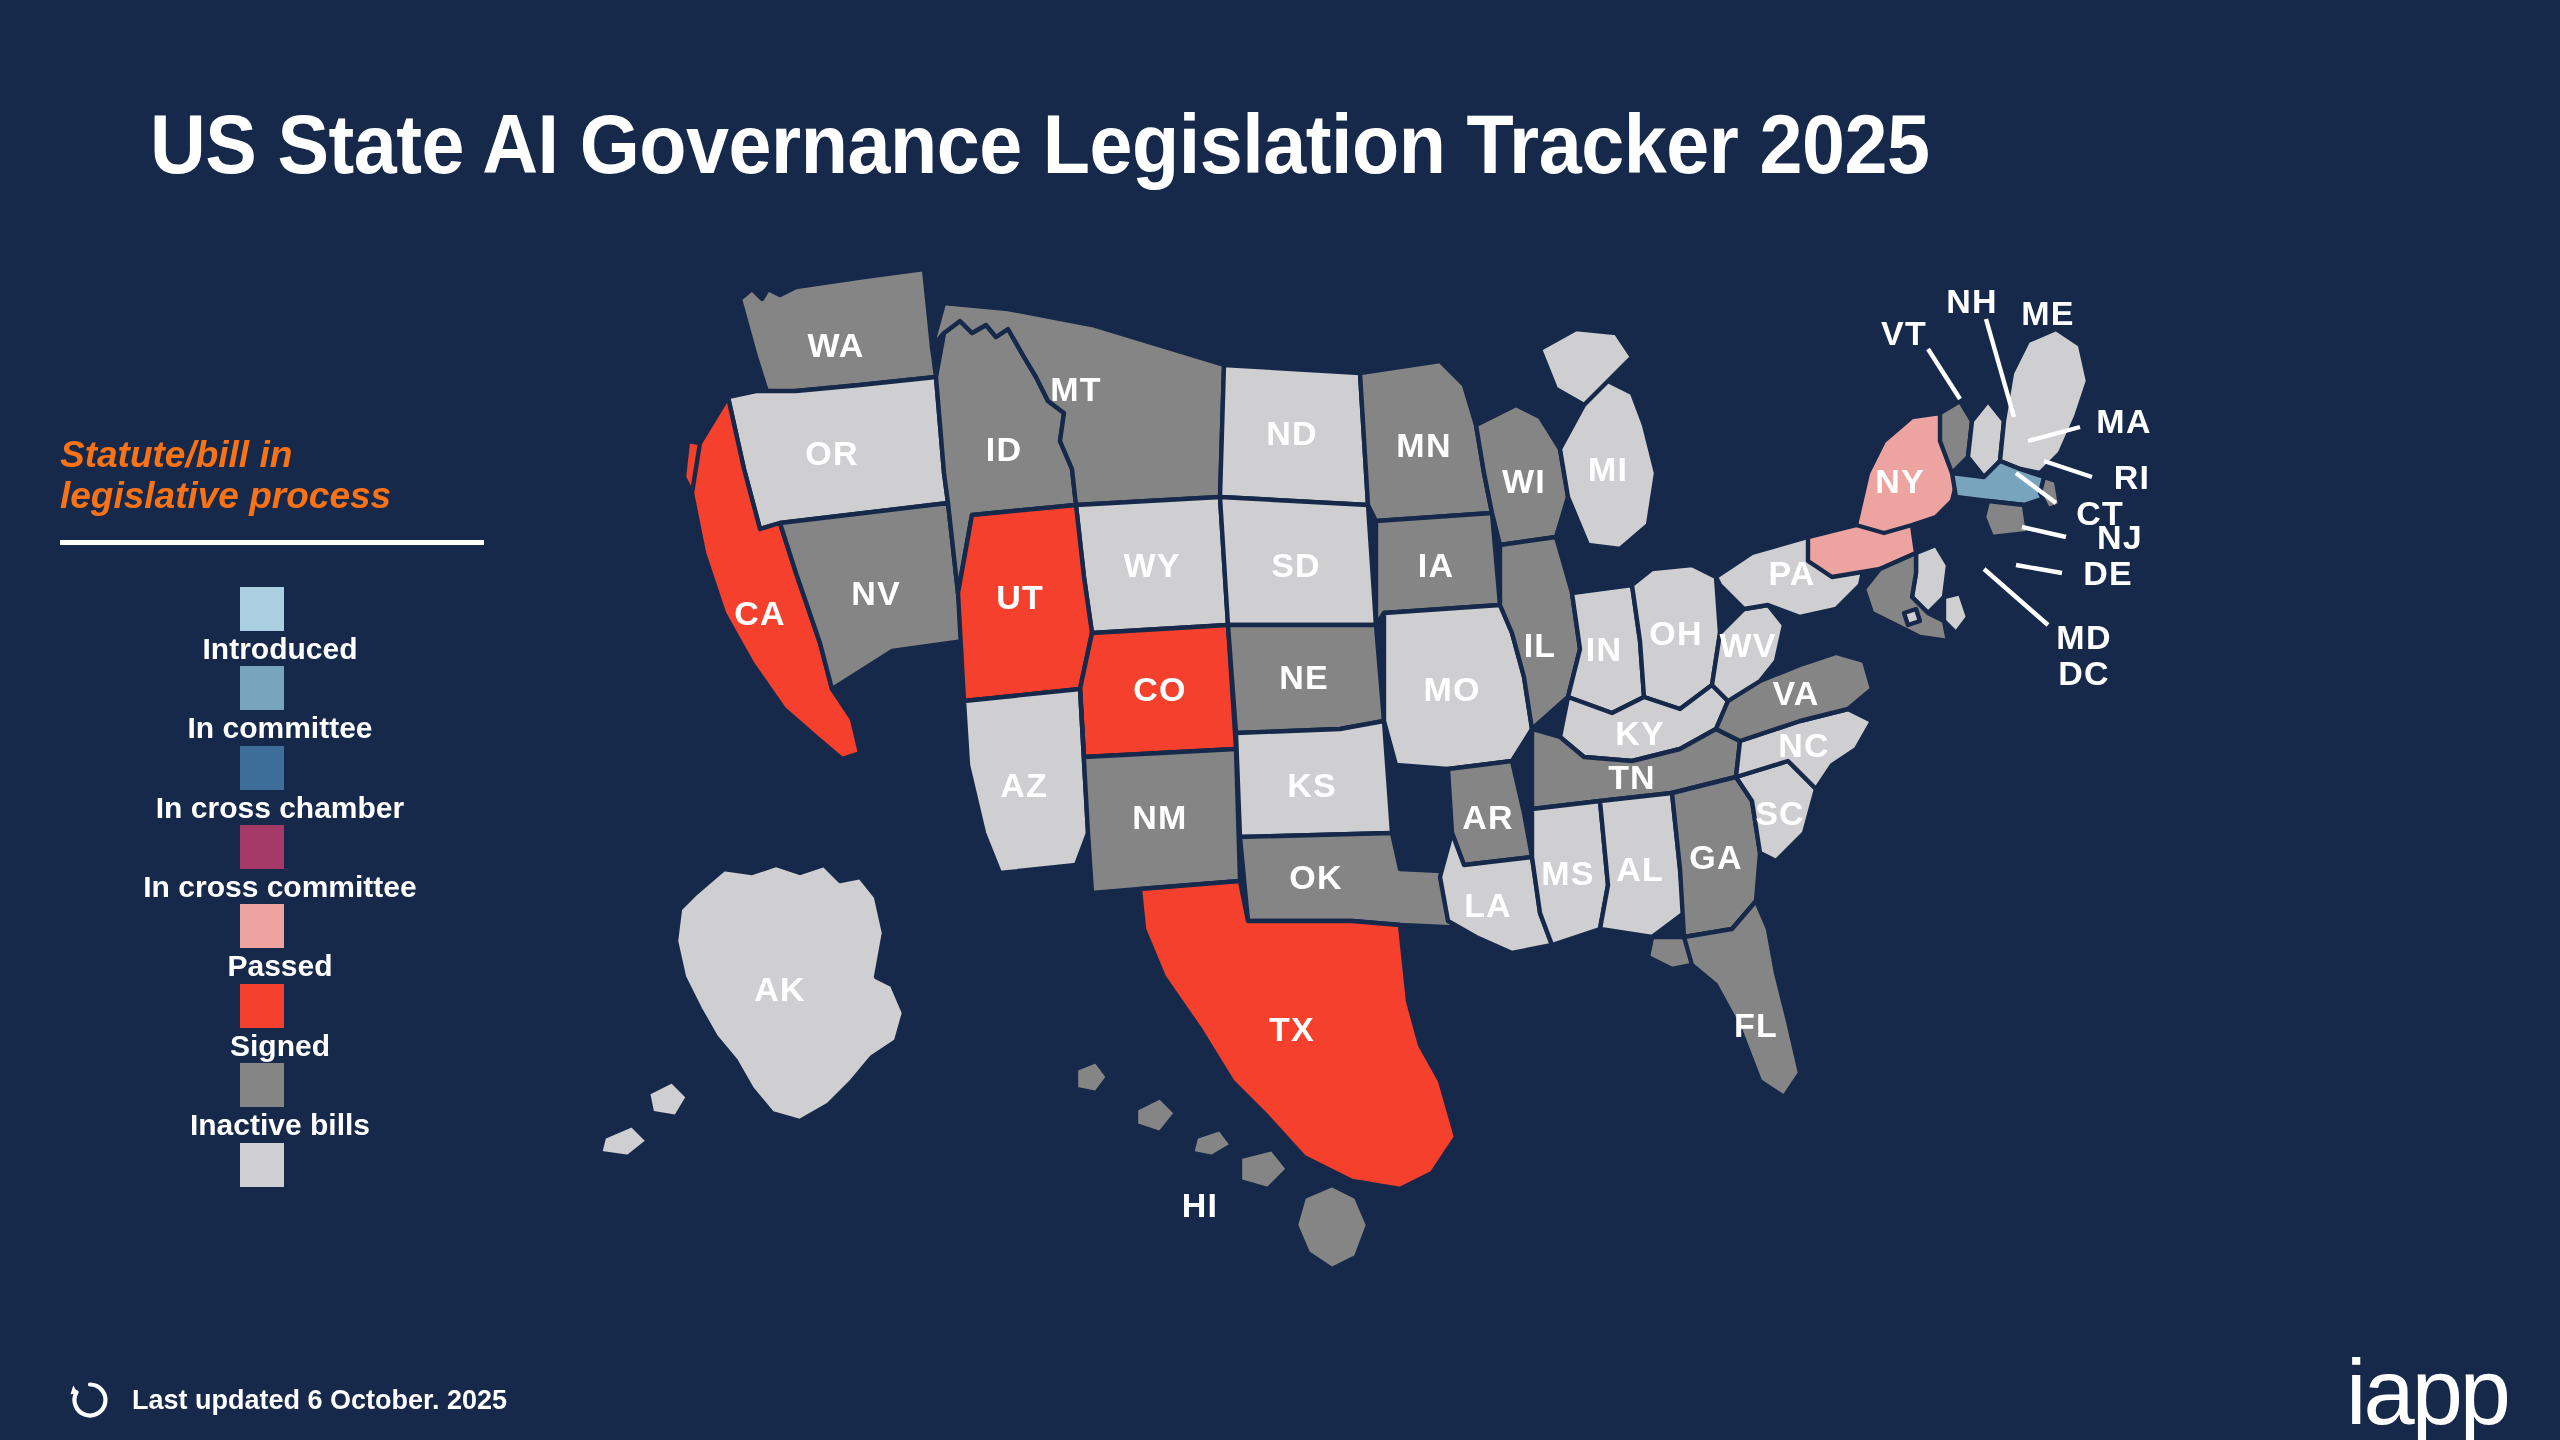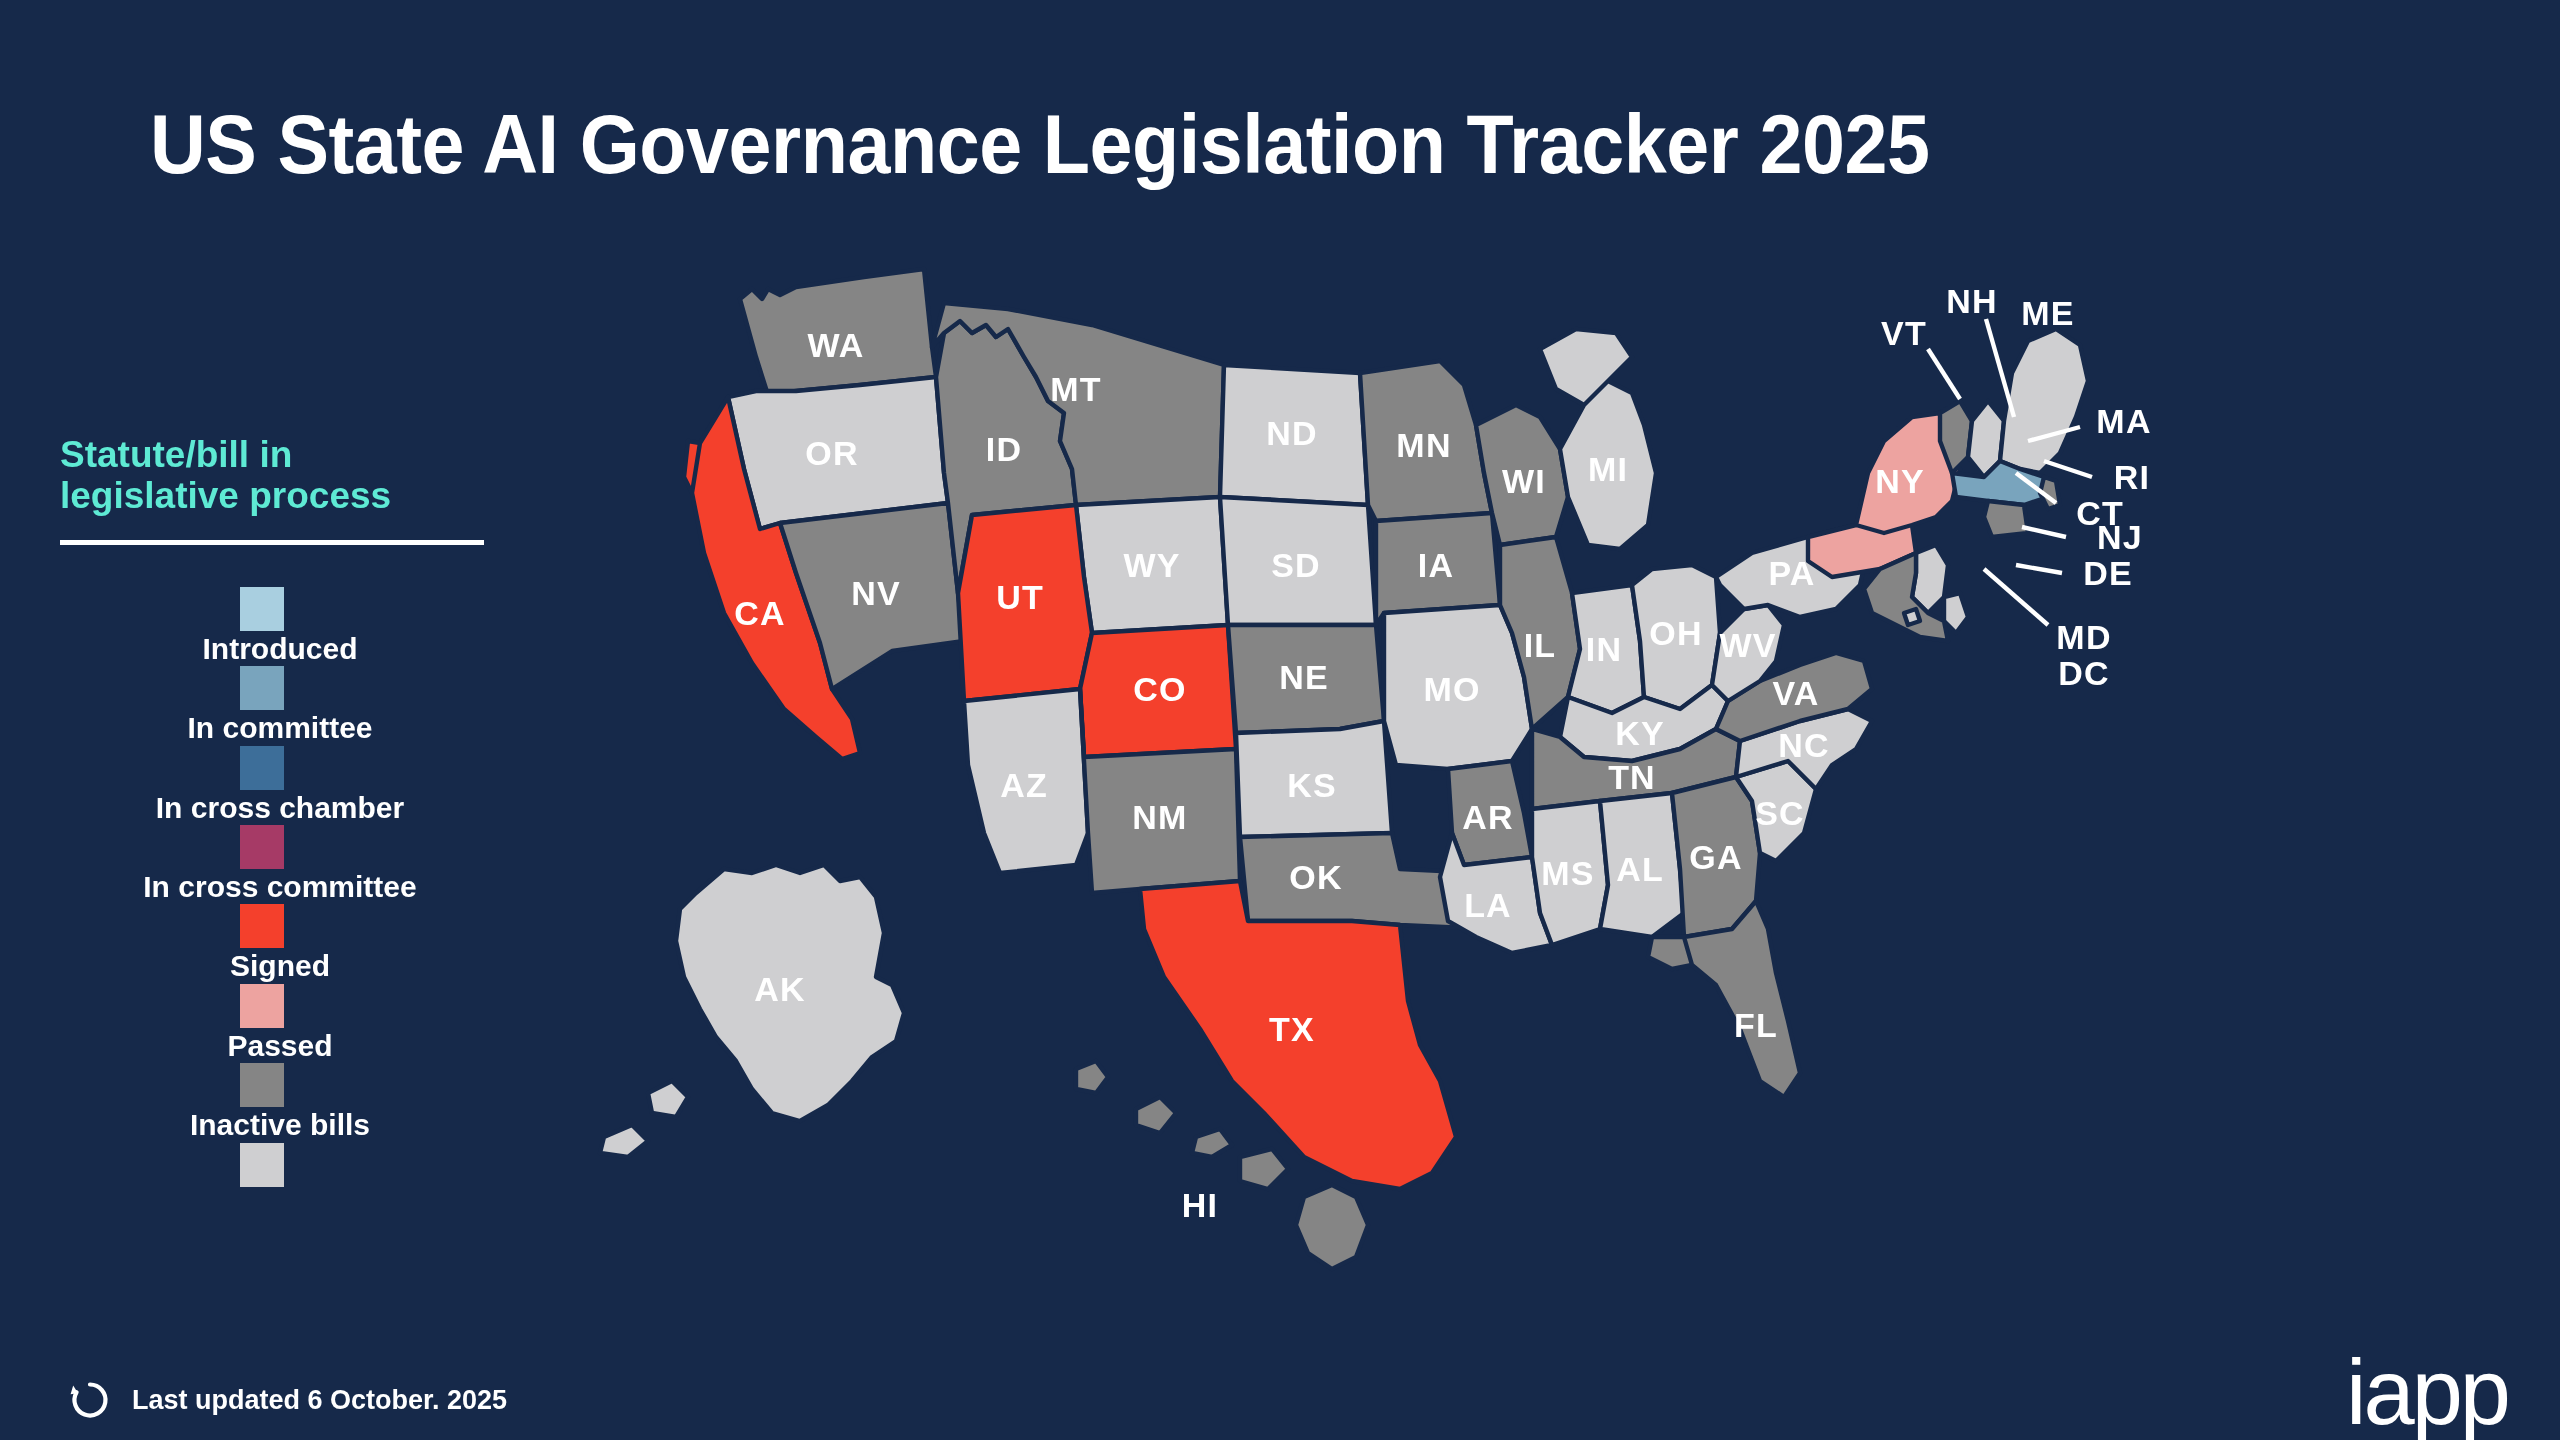--- a/index.html
+++ b/index.html
@@ -35,22 +35,23 @@
   
   .legend {
     position:absolute;
     left:60px; top:386px;
     width:440px;
   }
   .legend-title {
     font-size:37px;
     font-weight:700;
     line-height:1.12;
-    color:#5eead4;
+    color:#f97316;
     white-space:pre-line;
+    font-style:italic;
   }
   .legend-rule {
     margin-top:23px;
     width:424px;
     height:5px;
     background:#ffffff;
   }
   .legend-items { margin-top:42px; }
   .legend-item {
     display:flex;
@@ -132,26 +133,26 @@
         </div>
         <div class="legend-item">
           <span class="legend-swatch" style="background: rgb(61, 110, 153);"></span>
           <span class="legend-label">In cross chamber</span>
         </div>
         <div class="legend-item">
           <span class="legend-swatch" style="background: rgb(166, 58, 102);"></span>
           <span class="legend-label">In cross committee</span>
         </div>
         <div class="legend-item">
+          <span class="legend-swatch" style="background: rgb(237, 163, 160);"></span>
+          <span class="legend-label">Passed</span>
+        </div>
+        <div class="legend-item">
           <span class="legend-swatch" style="background: rgb(244, 64, 44);"></span>
           <span class="legend-label">Signed</span>
-        </div>
-        <div class="legend-item">
-          <span class="legend-swatch" style="background: rgb(237, 163, 160);"></span>
-          <span class="legend-label">Passed</span>
         </div>
         <div class="legend-item">
           <span class="legend-swatch" style="background: rgb(133, 133, 133);"></span>
           <span class="legend-label">Inactive bills</span>
         </div>
         <div class="legend-item">
           <span class="legend-swatch" style="background: rgb(207, 207, 209);"></span>
         </div>
       </div>
   </div>

